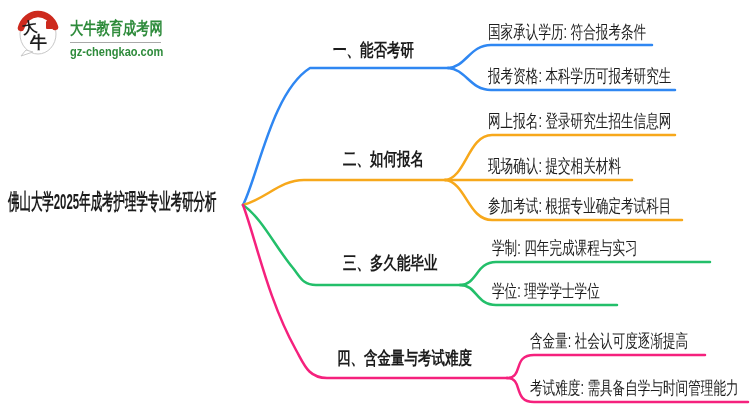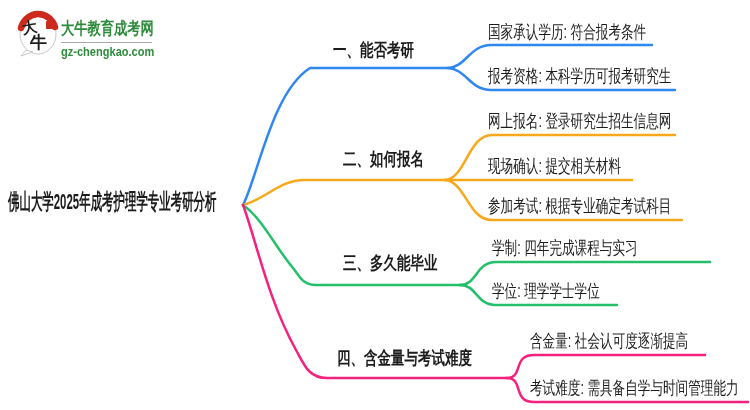--- a/index.html
+++ b/index.html
@@ -29,21 +29,21 @@
   .b2c1{left:488px;top:111px;}
   .b2c2{left:488px;top:156px;}
   .b2c3{left:488px;top:196px;}
   .b3c1{left:492px;top:238px;}
   .b3c2{left:492px;top:281px;}
   .b4c1{left:530px;top:331px;}
   .b4c2{left:530px;top:378px;}
 
   
   .logo{position:absolute;left:17px;top:10px;display:flex;align-items:flex-start;}
-  .logo-text{margin-left:2px;}
+  .logo-text{margin-left:11px;}
   .logo-title{
     color:#2E8B3B;font-weight:700;font-size:17px;white-space:nowrap;
     transform:scaleX(0.78);transform-origin:left top;margin-top:7px;
   }
   .logo-sep{width:91px;height:1px;background:#a9a9a9;margin-top:2px;}
   .logo-url{
     color:#2E8B3B;font-weight:700;font-size:13px;white-space:nowrap;
     transform:scaleX(0.85);transform-origin:left top;margin-top:1px;
     font-family:"Liberation Sans","DejaVu Sans",sans-serif;
   }

